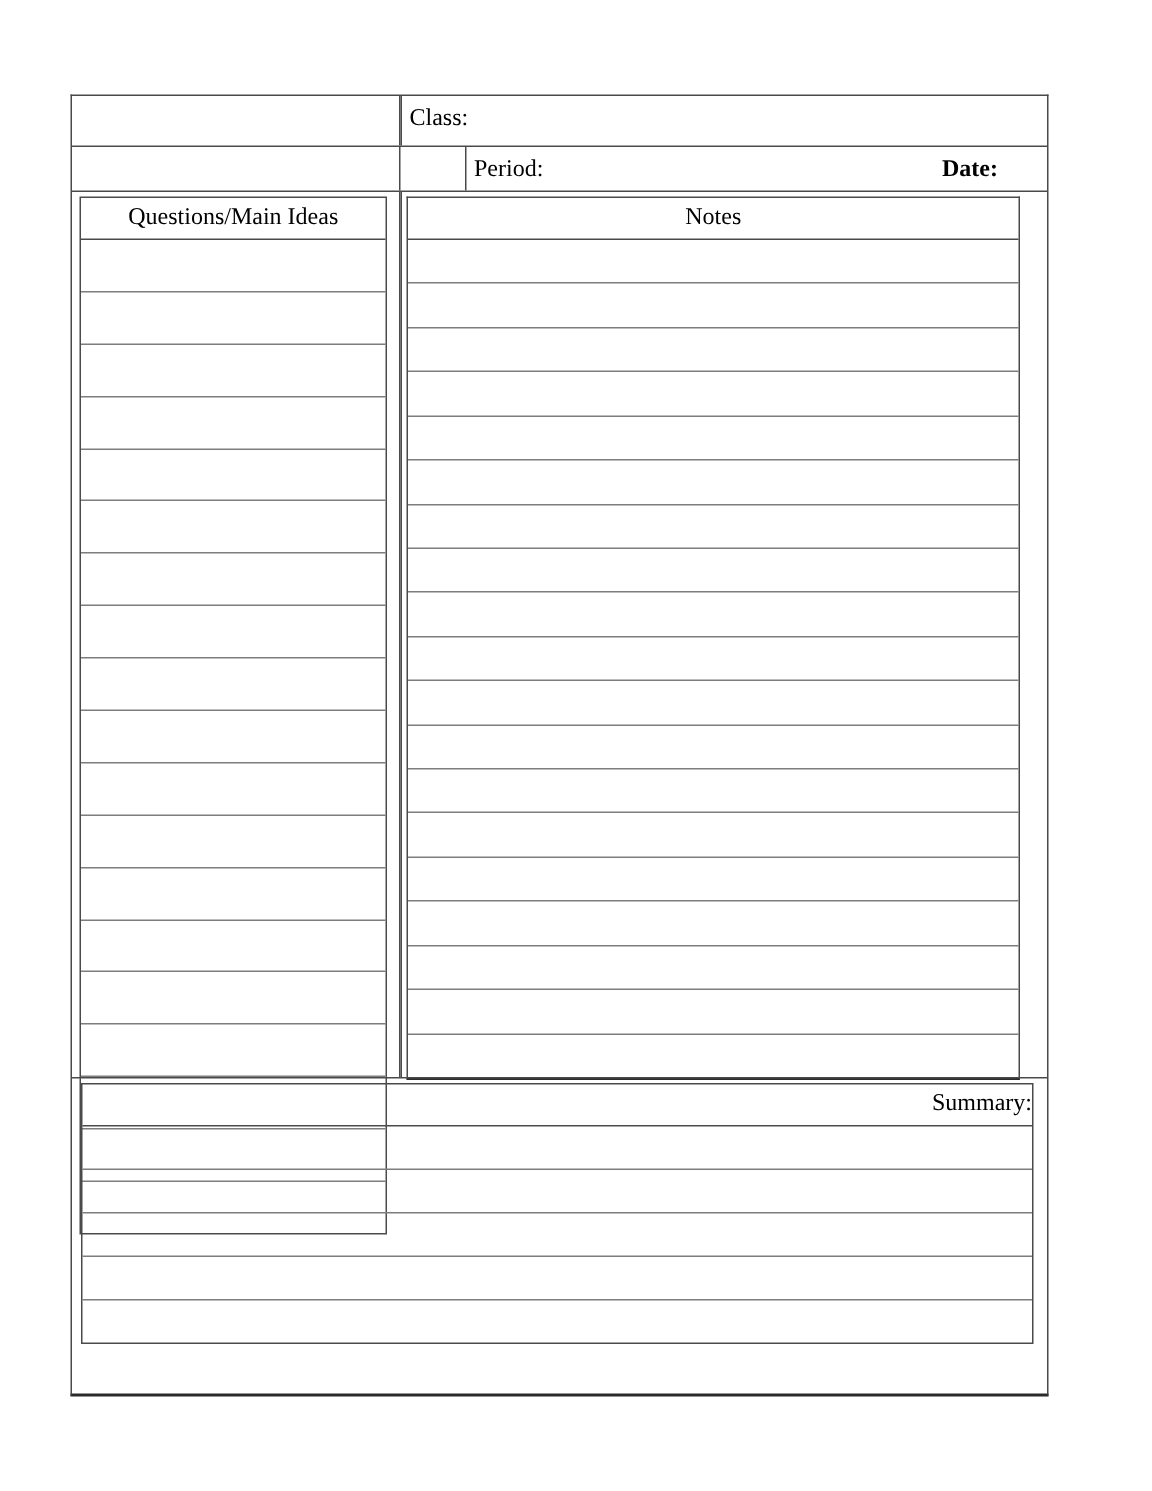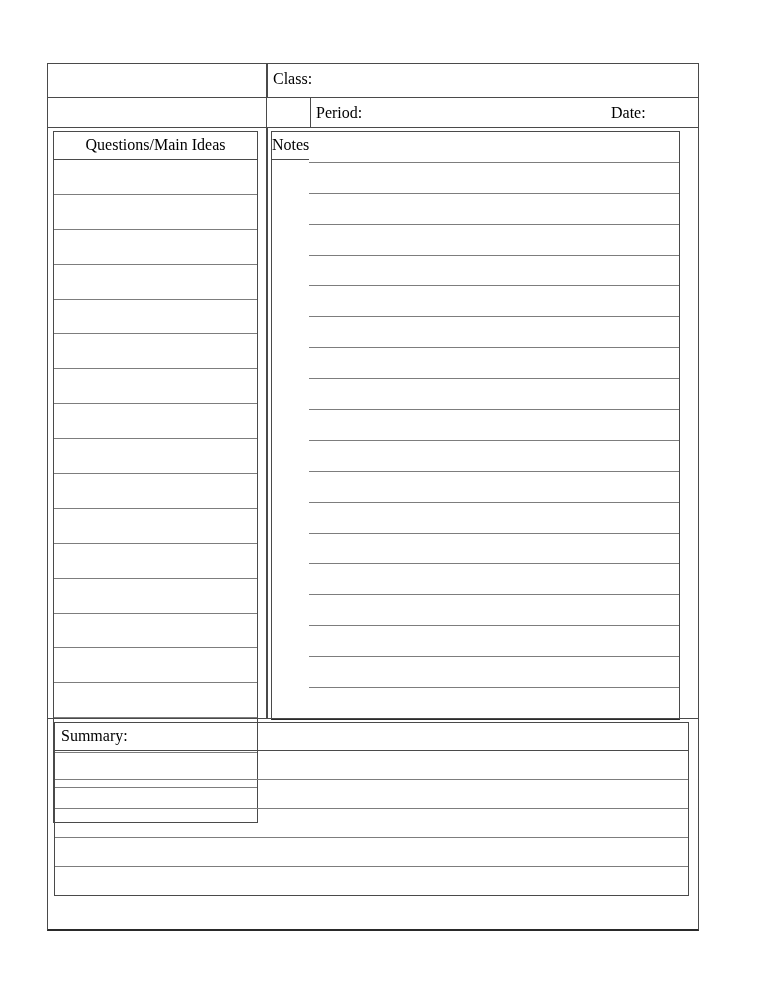--- a/index.html
+++ b/index.html
@@ -41,21 +41,21 @@
     width: 219px;
     border-right: 1px solid var(--border);
     padding: 6px 0 0 10px;
   }
   .cell-right {
     flex: 1;
     border-left: 1px solid var(--border);
     position: relative;
     padding: 6px 0 0 5px;
   }
-  .date-label { position: absolute; left: 300px; top: 6px; }
+  .date-label { position: absolute; left: 317px; top: 6px; font-weight: bold; }
   .main-row { display: flex; height: 590px; }
   .main-left {
     width: 219px;
     border-right: 1px solid var(--border);
   }
   .main-right {
     flex: 1;
     border-left: 1px solid var(--border);
   }
   .q-table {
@@ -66,31 +66,33 @@
     display: flex;
     flex-direction: column;
   }
   .n-table {
     margin: 3px 0 0 3px;
     width: 409px;
     height: 589px;
     border: 1px solid var(--border);
     border-bottom: 2px solid var(--border-strong);
     display: flex;
+    flex-direction: column;
   }
   .col-header {
     height: 28px;
     border-bottom: 1px solid var(--border);
     text-align: center;
     padding-top: 4px;
     flex: none;
   }
   .s-row {
     flex: 1;
     border-top: 1px solid var(--border);
+    text-align: right;
   }
   .s-table {
     margin: 3px 9px 0 6px;
     height: 174px;
     border: 1px solid var(--border);
     display: flex;
     flex-direction: column;
   }
   .s-header {
     height: 28px;

